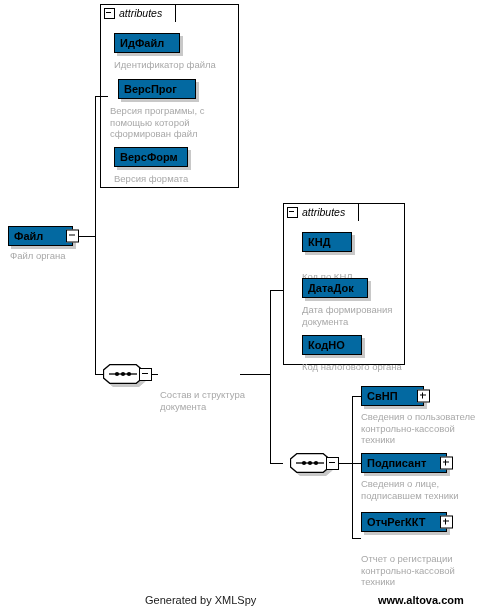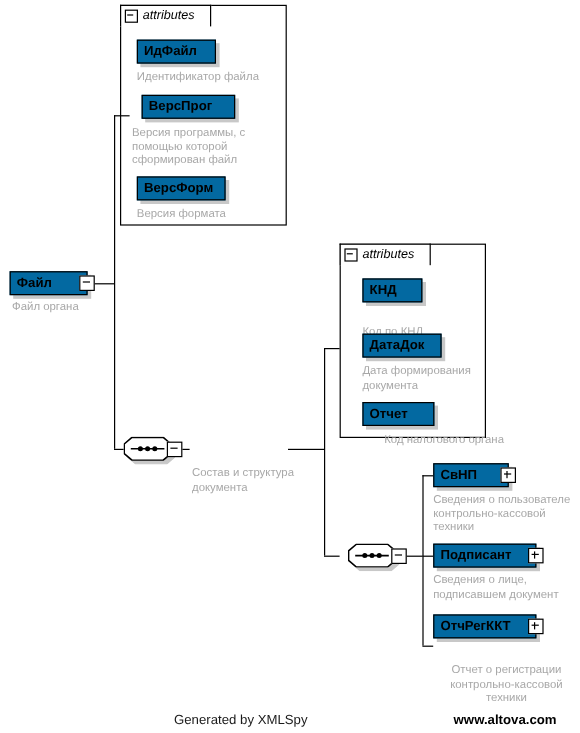--- a/index.html
+++ b/index.html
@@ -298,23 +298,23 @@
     </div>
     <div class="annot" style="left:19px; top:68px; width:100px;">Код по КНД</div>
 
     <div class="node" style="left:19px; top:75px; width:66px;">
       <span class="node-label">ДатаДок</span>
     </div>
     <div class="annot" style="left:19px; top:101px; width:100px;">Дата формирования
 документа</div>
 
     <div class="node" style="left:19px; top:132px; width:60px;">
-      <span class="node-label">Отчет</span>
-    </div>
-    <div class="annot" style="left:19px; top:158px; width:118px;text-align:right;">Код налогового органа</div>
+      <span class="node-label">КодНО</span>
+    </div>
+    <div class="annot" style="left:19px; top:158px; width:118px;">Код налогового органа</div>
   </div>
 
   <div class="compositor" style="left:290px; top:453px;">
     <svg class="cshadow" viewBox="0 0 40 20" width="40" height="20">
       <polygon points="7,0.5 33,0.5 39.5,6 39.5,14 33,19.5 7,19.5 0.5,14 0.5,6" fill="#c8c8c8" stroke="#c8c8c8" stroke-width="1"></polygon>
     </svg>
     <svg class="shape" viewBox="0 0 40 20" width="40" height="20">
       <polygon points="7,0.5 33,0.5 39.5,6 39.5,14 33,19.5 7,19.5 0.5,14 0.5,6" fill="#ffffff" stroke="#000000" stroke-width="1.3"></polygon>
       <line x1="6" y1="10" x2="34" y2="10" stroke="#000000" stroke-width="1.3"></line>
       <circle cx="14" cy="10" r="2.1" fill="#000000"></circle>
@@ -330,26 +330,26 @@
   </div>
   <div class="annot" style="left:361px; top:411px; width:122px;">Сведения о пользователе
 контрольно-кассовой
 техники</div>
 
   <div class="node with-toggle" style="left:361px; top:453px; width:86px;">
     <span class="node-label">Подписант</span>
     <span class="toggle plus"></span>
   </div>
   <div class="annot" style="left:361px; top:478px; width:122px;">Сведения о лице,
-подписавшем документ</div>
+подписавшем техники</div>
 
   <div class="node with-toggle" style="left:361px; top:512px; width:86px;">
     <span class="node-label">ОтчРегККТ</span>
     <span class="toggle plus"></span>
   </div>
-  <div class="annot" style="left:361px; top:553px; width:122px;text-align:center;">Отчет о регистрации
+  <div class="annot" style="left:361px; top:553px; width:122px;">Отчет о регистрации
 контрольно-кассовой
 техники</div>
 
   <div class="footer-left">Generated by XMLSpy</div>
   <div class="footer-right">www.altova.com</div>
 
 </div>
 
 </body></html>

